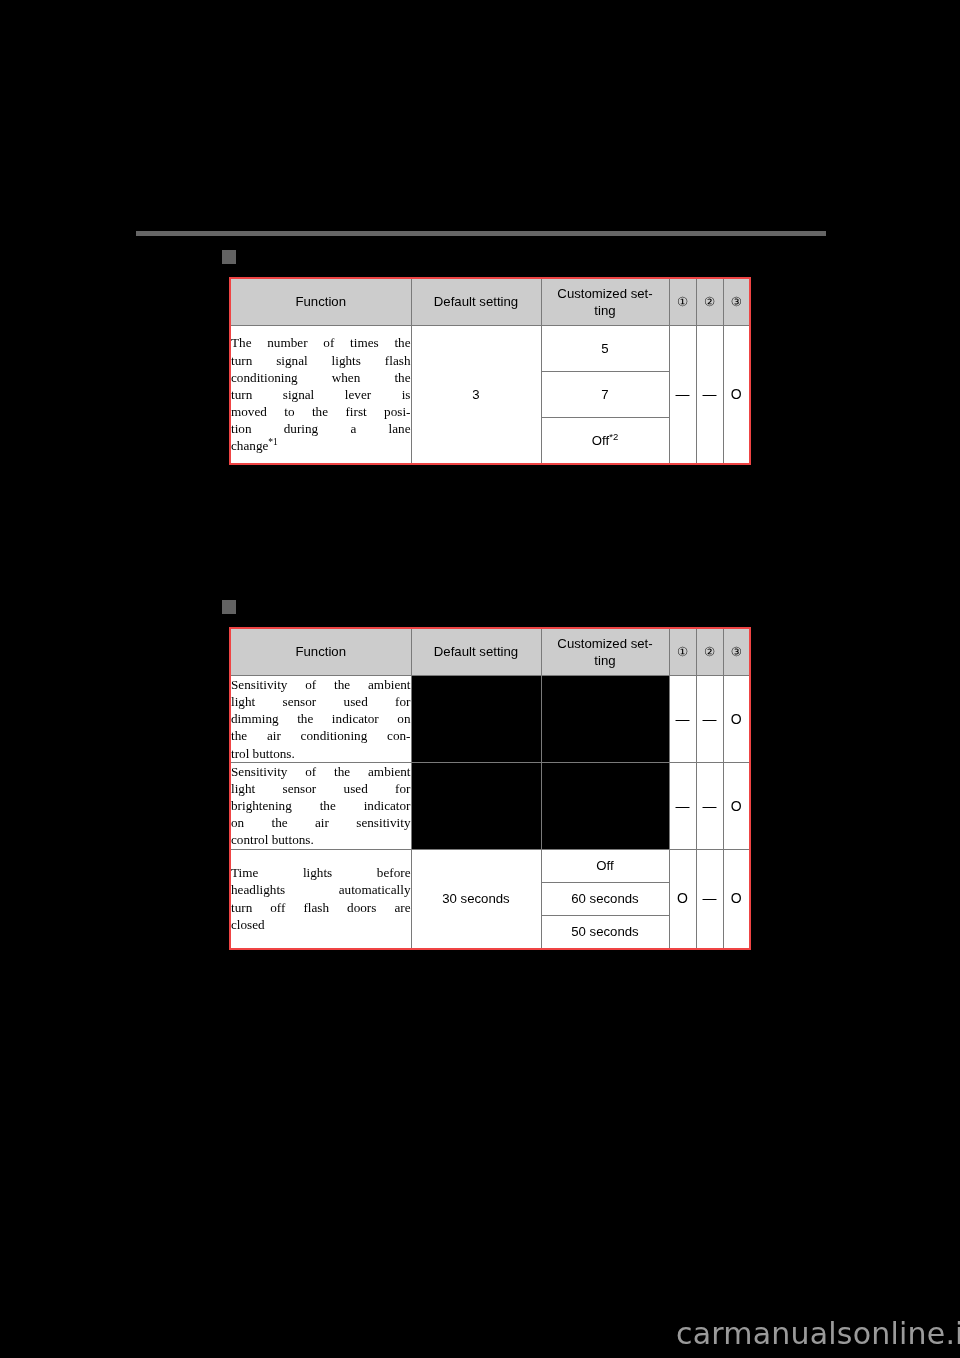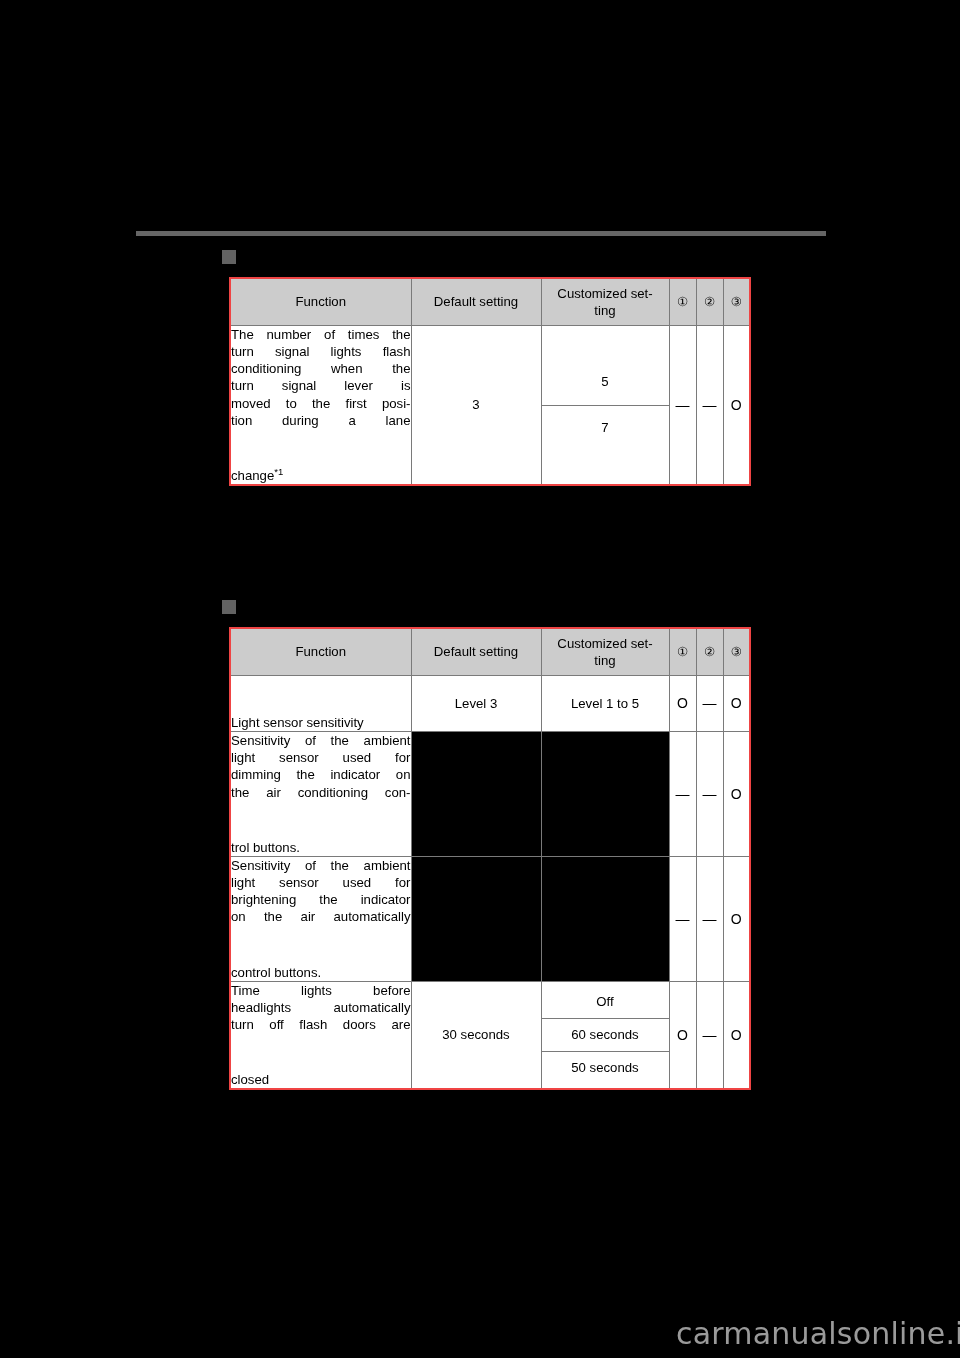--- a/index.html
+++ b/index.html
@@ -76,22 +76,22 @@
   .col-n    { width: 27px; }
 
   .cell-fn {
     text-align: justify;
     text-align-last: justify;
     padding: 5px 6px 5px 5px;
     vertical-align: top;
     hyphens: manual;
   }
   .cell-fn.nojust { text-align-last: left; }
-  .cell-fn p { margin: 0; }
-  .cell-fn p.last { text-align-last: left; margin-top: 38px; }
+  .cell-fn p { margin: 0; font-family: Liberation Serif, serif; }
+  .cell-fn p.last { text-align-last: left; }
 
   .cell-c { text-align: center; padding: 6px 3px; }
   .cell-mark { text-align: center; font-size: 14px; padding: 0; }
 
   .sub-tbl {
     width: 100%;
     border-collapse: collapse;
     table-layout: fixed;
   }
   .sub-tbl td {
@@ -177,20 +177,23 @@
         <td class="cell-c">3</td>
         <td>
           <table class="sub-tbl">
             <tbody>
                 <tr>
                   <td>5</td>
                 </tr>
             <tr>
                   <td>7</td>
                 </tr>
+            <tr>
+                  <td><span>Off</span><sup>*2</sup></td>
+                </tr>
           </tbody>
             </table>
         </td>
         <td class="cell-mark">—</td>
         <td class="cell-mark">—</td>
         <td class="cell-mark">O</td>
       </tr>
     </tbody>
   </table>
 
@@ -210,30 +213,20 @@
         <th>Function</th>
         <th>Default setting</th>
         <th><span>Customized set-</span><br><span>ting</span></th>
         <th><span class="circled">①</span></th>
         <th><span class="circled">②</span></th>
         <th><span class="circled">③</span></th>
       </tr>
     </thead>
     <tbody>
 
-      <tr>
-        <td class="cell-fn nojust">
-          <p class="last">Light sensor sensitivity</p>
-        </td>
-        <td class="cell-c">Level 3</td>
-        <td class="cell-c">Level 1 to 5</td>
-        <td class="cell-mark">O</td>
-        <td class="cell-mark">—</td>
-        <td class="cell-mark">O</td>
-      </tr>
 
       <tr>
         <td class="cell-fn">
           <p>Sensitivity of the ambient</p>
           <p>light sensor used for</p>
           <p>dimming the indicator on</p>
           <p>the air conditioning con-</p>
           <p class="last">trol buttons.</p>
         </td>
         <td class="redacted"></td>
@@ -241,21 +234,21 @@
         <td class="cell-mark">—</td>
         <td class="cell-mark">—</td>
         <td class="cell-mark">O</td>
       </tr>
 
       <tr>
         <td class="cell-fn">
           <p>Sensitivity of the ambient</p>
           <p>light sensor used for</p>
           <p>brightening the indicator</p>
-          <p>on the air automatically</p>
+          <p>on the air sensitivity</p>
           <p class="last">control buttons.</p>
         </td>
         <td class="redacted"></td>
         <td class="redacted"></td>
         <td class="cell-mark">—</td>
         <td class="cell-mark">—</td>
         <td class="cell-mark">O</td>
       </tr>
 
       <tr>

